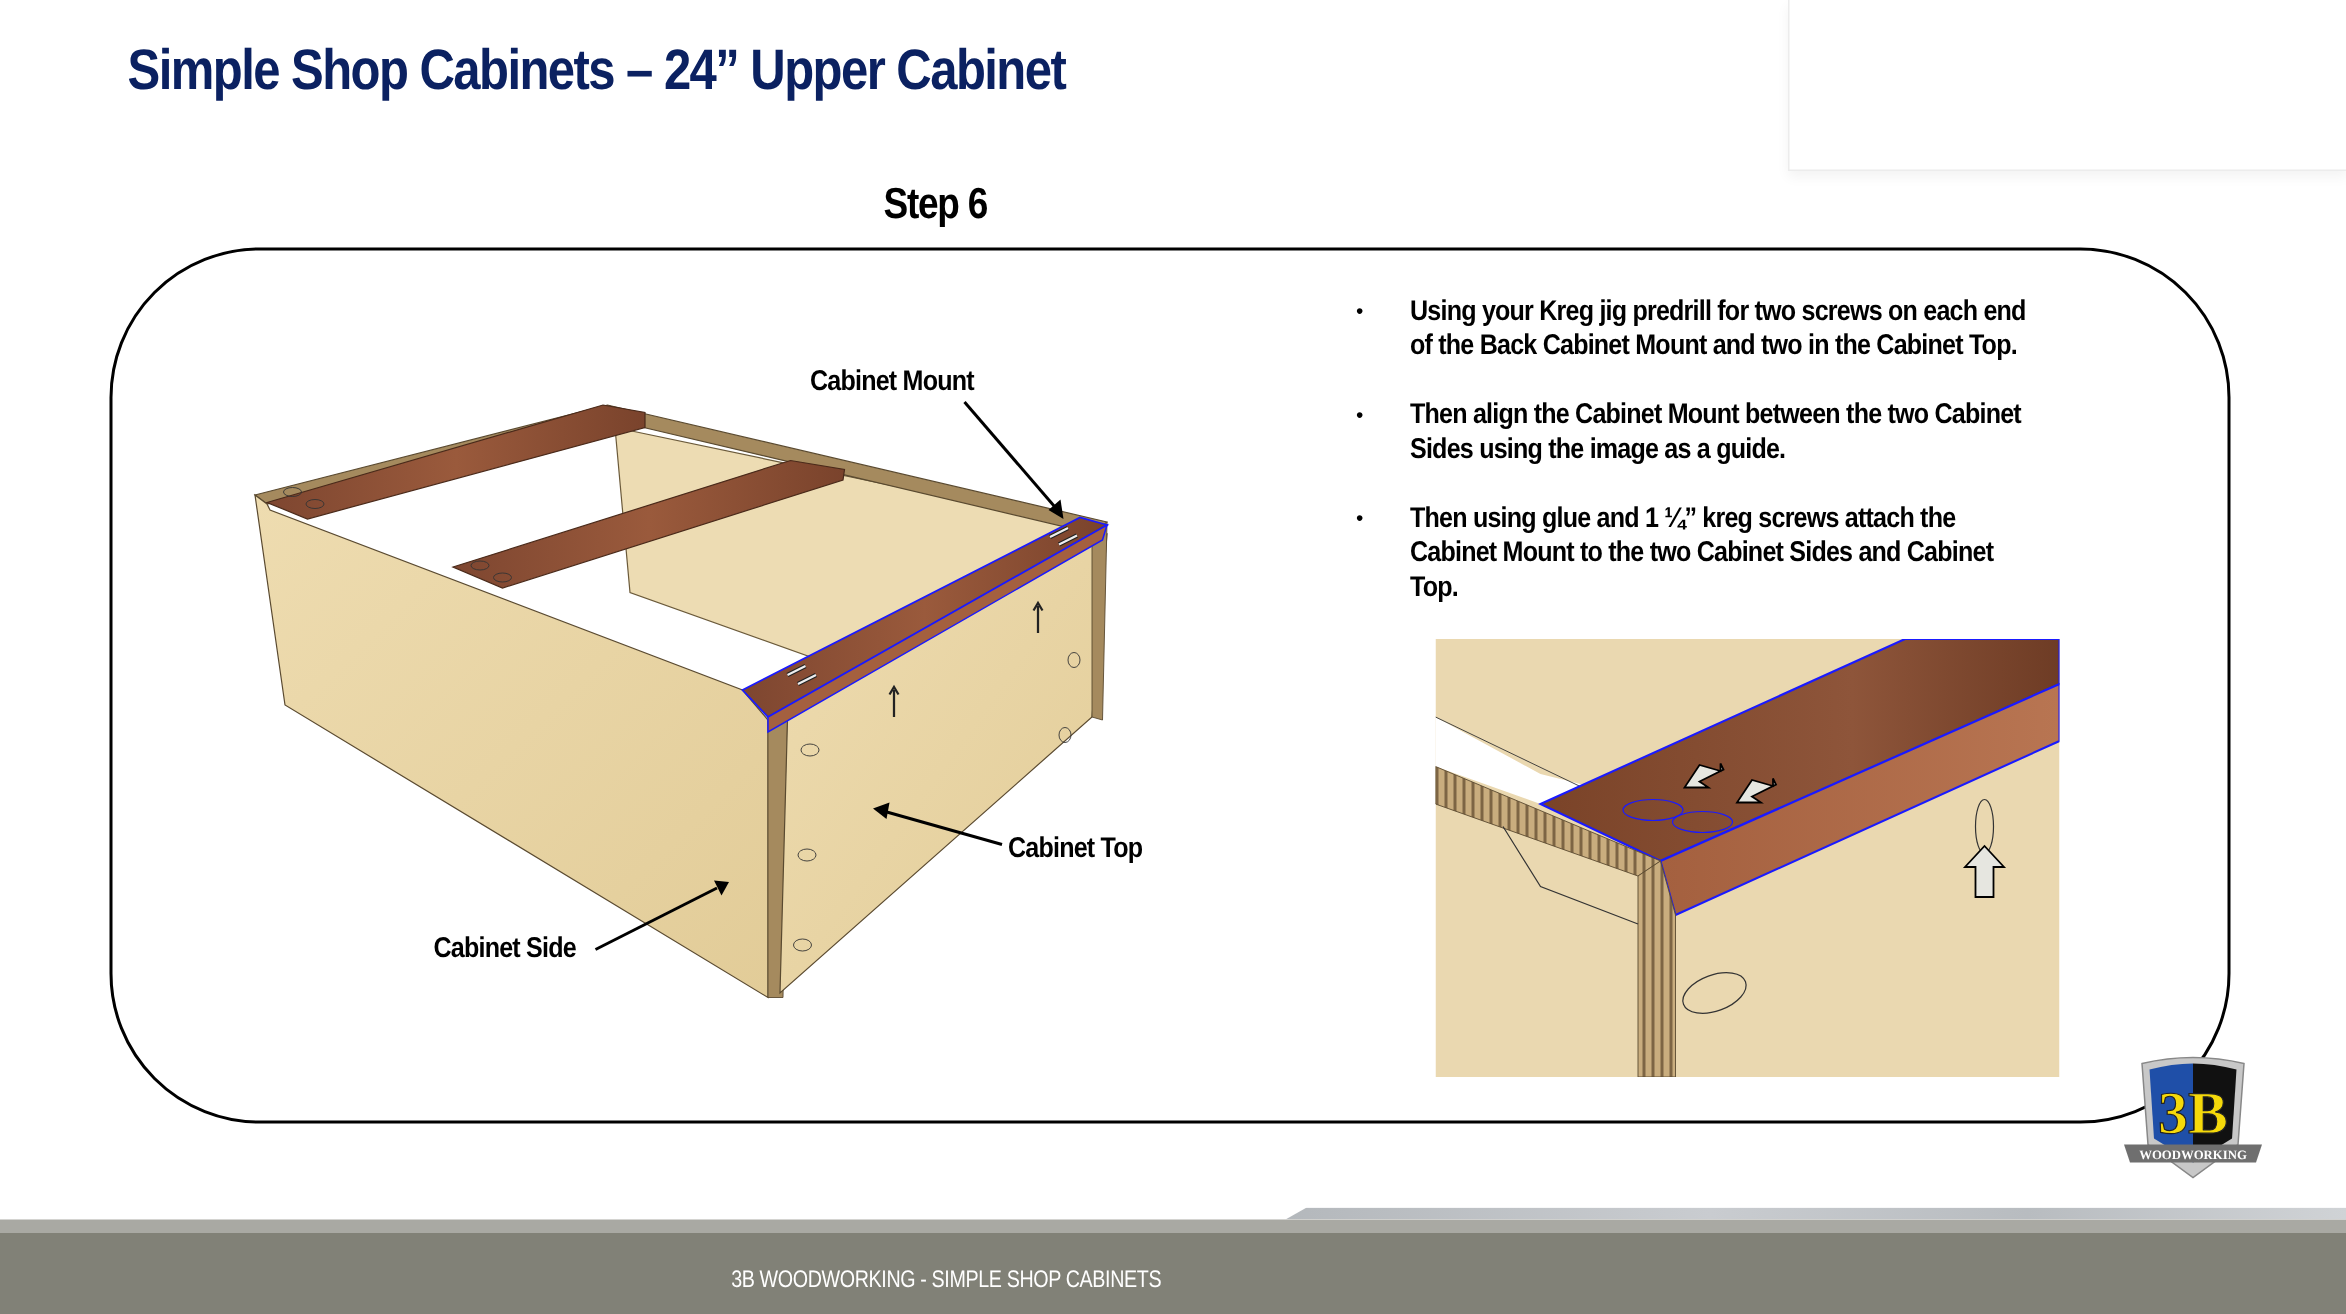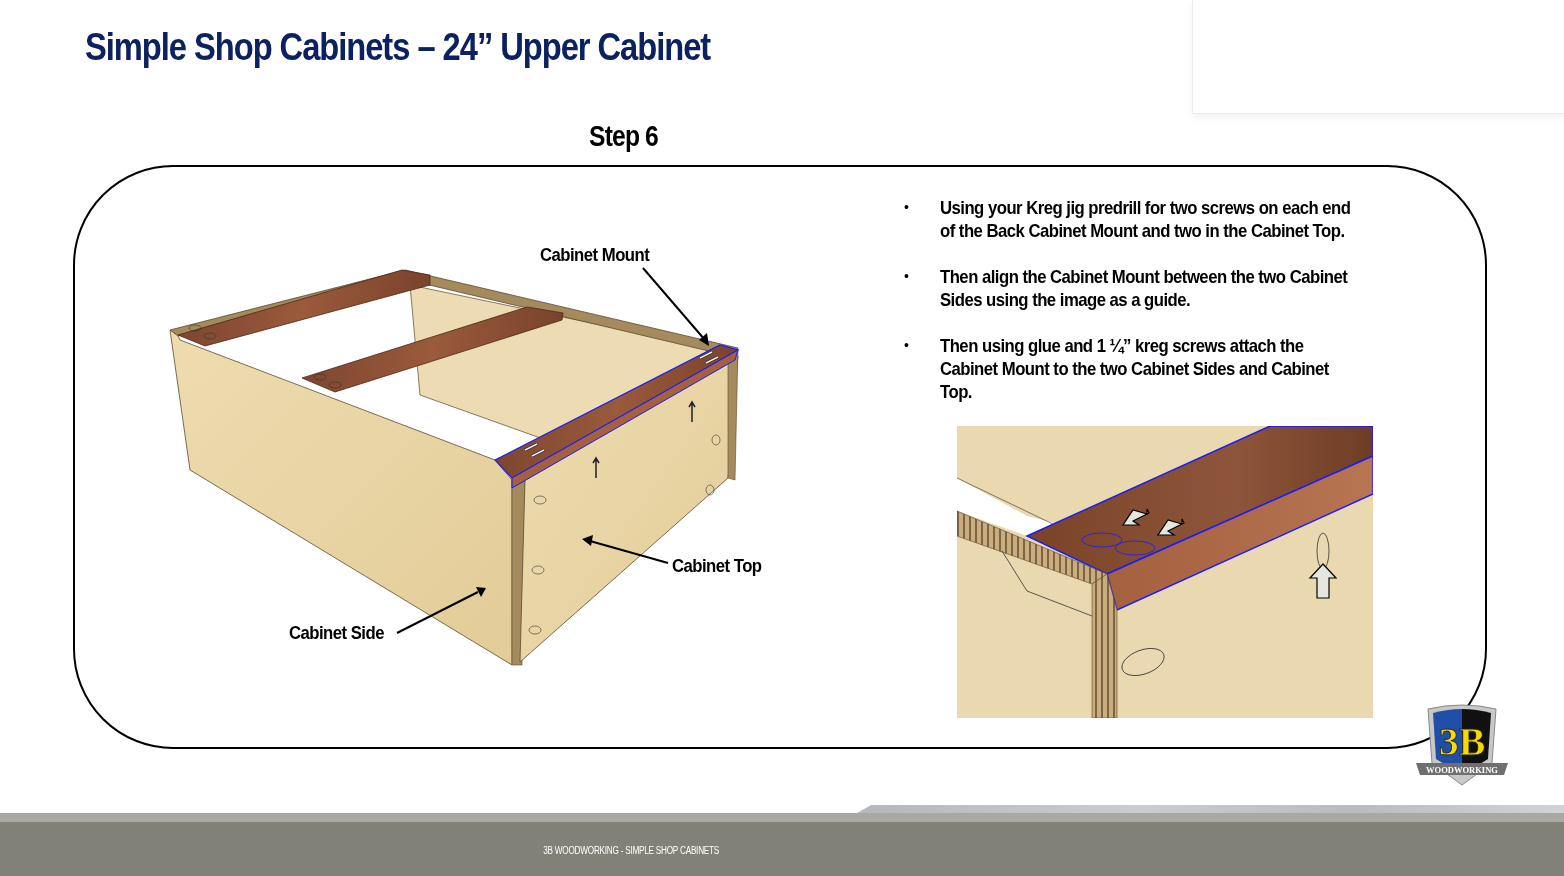--- a/index.html
+++ b/index.html
@@ -11,21 +11,21 @@
   .frame { position:absolute; left:73px; top:165px; width:1414px; height:584px; border:2px solid #000; border-radius:100px; box-sizing:border-box; }
   .bullets { position:absolute; left:900px; top:196px; width:510px; }
   .bullet { display:flex; margin-bottom:23px; }
   .bullet .dot { width:40px; font-size:14px; line-height:23px; padding-left:4px; box-sizing:border-box; }
   .bullet .txt { flex:1; font-weight:bold; font-size:19px; line-height:23px; letter-spacing:-0.6px; color:#000; transform:scaleX(0.88); transform-origin:left top; width:530px; }
   .label { position:absolute; font-weight:bold; font-size:19px; letter-spacing:-0.6px; color:#000; transform:scaleX(0.88); transform-origin:left top; white-space:nowrap; }
   .drawing, .closeup { position:absolute; }
   .footer-strip { position:absolute; left:0; top:813px; width:1564px; height:9px; background:#a9a9a3; }
   .footer-bar { position:absolute; left:0; top:822px; width:1564px; height:54px; background:#818177; }
   .footer-grad { position:absolute; left:857px; top:805px; width:707px; height:8px; background:linear-gradient(90deg,#b4b8bc,#c9ccd0 40%,#b8bcc0 70%,#d0d3d6); clip-path:polygon(2% 0,100% 0,100% 100%,0 100%); }
-  .footer-text { position:absolute; left:0; width:1262px; top:845px; text-align:center; color:#fff; font-size:10px; letter-spacing:-0.3px; }
+  .footer-text { position:absolute; left:0; width:1262px; top:845px; text-align:center; color:#fff; font-size:16px; letter-spacing:-0.3px; }
   .footer-text span { display:inline-block; transform:scaleX(0.82); }
   .logo { position:absolute; left:1414px; top:703px; width:96px; height:86px; }
 </style>
 </head>
 <body>
 
 <div class="corner-box"></div>
 
 <div class="title">Simple Shop Cabinets – 24” Upper Cabinet</div>
 

